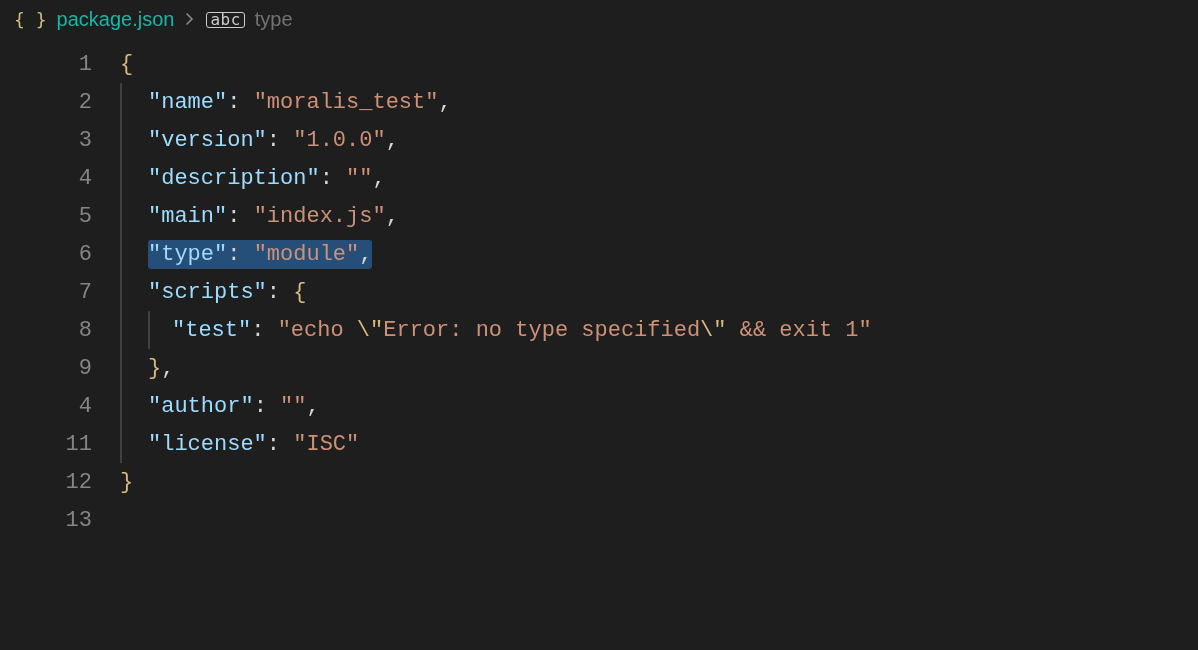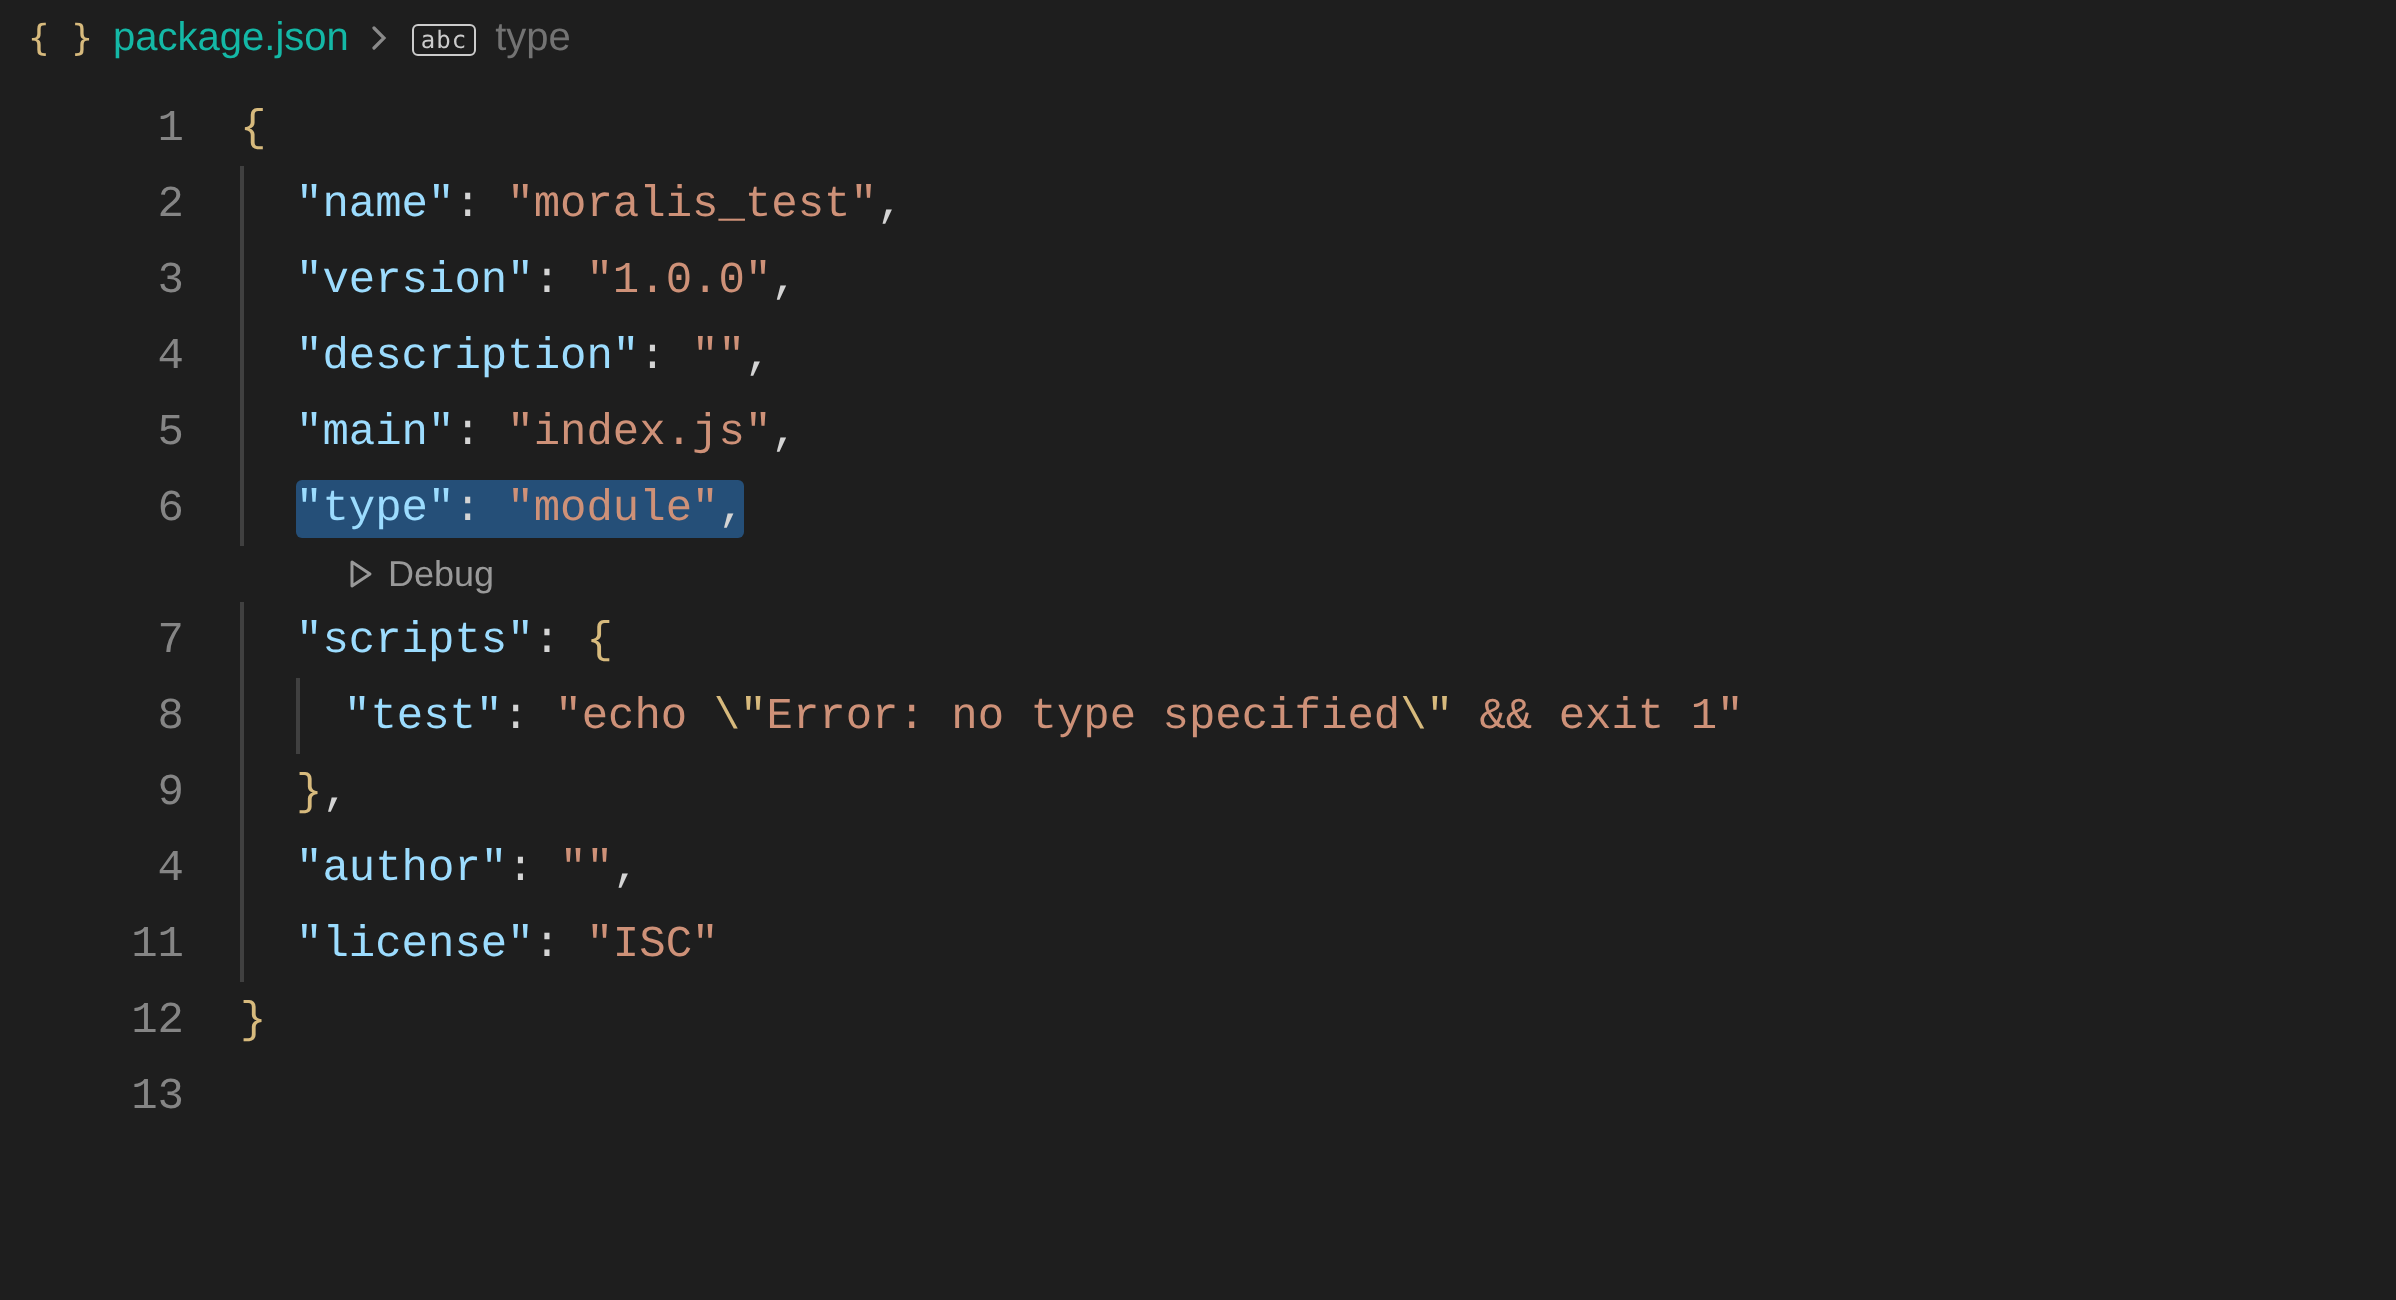--- a/index.html
+++ b/index.html
@@ -21,21 +21,21 @@
     gap: 10px;
     font-family: -apple-system, BlinkMacSystemFont, "Segoe UI", sans-serif;
   }
   .breadcrumb .filename { color: #14b8a6; }
   .breadcrumb .chevron { color: #8a8a8a; font-size: 18px; }
   .breadcrumb .property { color: #737373; }
   .file-icon { color: #d7ba7d; font-weight: normal; font-family: monospace; font-size: 18px; }
   .abc-badge {
     border: 1.5px solid #cccccc;
     border-radius: 3px;
-    font-size: 12px;
+    font-size: 16px;
     padding: 0px 3px;
     line-height: 14px;
     letter-spacing: 0.5px;
     font-family: monospace;
     color: #cccccc;
   }
   .editor {
     display: flex;
     flex-direction: column;
     padding-top: 6px;
@@ -130,31 +130,20 @@
   <div class="line">
     <div class="gutter">5</div>
     <div class="code"><span class="indent-guide"><span class="indent-pad"></span></span><span class="key">"main"</span><span class="punct">: </span><span class="string">"index.js"</span><span class="punct">,</span></div>
   </div>
 
   <div class="line">
     <div class="gutter">6</div>
     <div class="code"><span class="indent-guide"><span class="indent-pad"></span></span><span class="highlight"><span class="key">"type"</span><span class="punct">:&nbsp;</span><span class="string">"module"</span><span class="punct">,</span></span></div>
   </div>
 
-  <div class="codelens">
-    <div class="gutter"></div>
-    <span class="indent-pad"></span>
-      <span class="indent-pad"></span>
-    <span class="play-icon">
-      <svg width="16" height="16" viewBox="0 0 16 16">
-          <path d="M4 2 L13 8 L4 14 Z" fill="none" stroke="#999999" stroke-width="1.5" stroke-linejoin="round"></path>
-        </svg>
-    </span>
-    <span class="codelens-label">Debug</span>
-  </div>
 
   <div class="line">
     <div class="gutter">7</div>
     <div class="code"><span class="indent-guide"><span class="indent-pad"></span></span><span class="key">"scripts"</span><span class="punct">: </span><span class="brace">{</span></div>
   </div>
 
   <div class="line">
     <div class="gutter">8</div>
     <div class="code"><span class="indent-guide"><span class="indent-pad"></span></span><span class="indent-guide-inner"></span><span class="key">"test"</span><span class="punct">: </span><span class="string"><span>"echo </span><span class="escape">\"</span><span>Error: no type specified</span><span class="escape">\"</span><span> &amp;&amp; exit 1"</span></span></div>
   </div>

